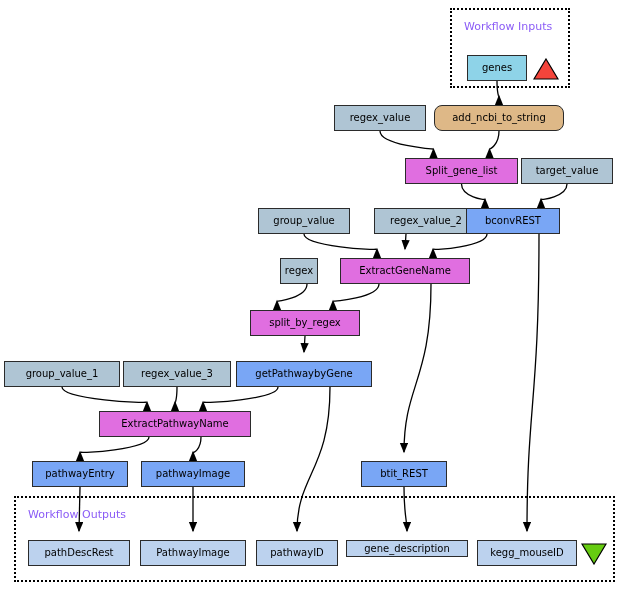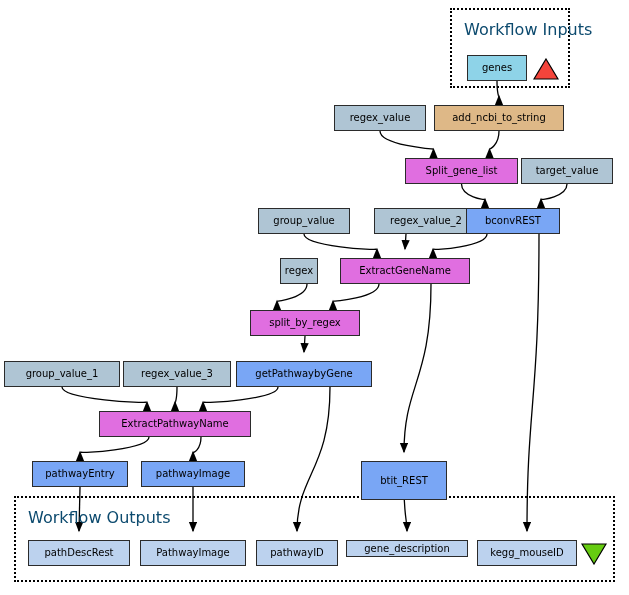--- a/index.html
+++ b/index.html
@@ -35,33 +35,33 @@
     font-size: 10px;
     color: #000000;
     line-height: 1;
     white-space: nowrap;
     letter-spacing: 0px;
   }
   .node.input   { background: #8ed3e8; }
   .node.param   { background: #afc5d4; }
   .node.process { background: #79a6f5; }
   .node.magenta { background: #e06ee0; }
-  .node.tan     { background: #deb887; }
+  .node.tan     { background: #deb887; border-radius: 8px; }
   .node.output  { background: #bcd2ee; }
 
   .group-box {
     position: absolute;
     box-sizing: border-box;
     border: 2px dotted #000000;
     background: transparent;
   }
   .group-label {
     position: absolute;
-    font-size: 16px;
-    color: #0c4a6e;
+    font-size: 11px;
+    color: #8b5cf6;
     white-space: nowrap;
   }
 </style>
 </head>
 <body>
 
 <div id="canvas">
 
   <svg id="edges" viewBox="0 0 629 595">
     <defs>
@@ -146,21 +146,21 @@
       </div>
       <div class="node magenta" style="left: 99px; top: 411px; width: 152px; height: 26px;">
         <span>ExtractPathwayName</span>
       </div>
       <div class="node process" style="left: 32px; top: 461px; width: 96px; height: 26px;">
         <span>pathwayEntry</span>
       </div>
       <div class="node process" style="left: 141px; top: 461px; width: 104px; height: 26px;">
         <span>pathwayImage</span>
       </div>
-      <div class="node process" style="left: 361px; top: 461px; width: 86px; height: 39px;">
+      <div class="node process" style="left: 361px; top: 461px; width: 86px; height: 26px;">
         <span>btit_REST</span>
       </div>
       <div class="node output" style="left: 28px; top: 540px; width: 102px; height: 26px;">
         <span>pathDescRest</span>
       </div>
       <div class="node output" style="left: 140px; top: 540px; width: 106px; height: 26px;">
         <span>PathwayImage</span>
       </div>
       <div class="node output" style="left: 256px; top: 540px; width: 82px; height: 26px;">
         <span>pathwayID</span>

